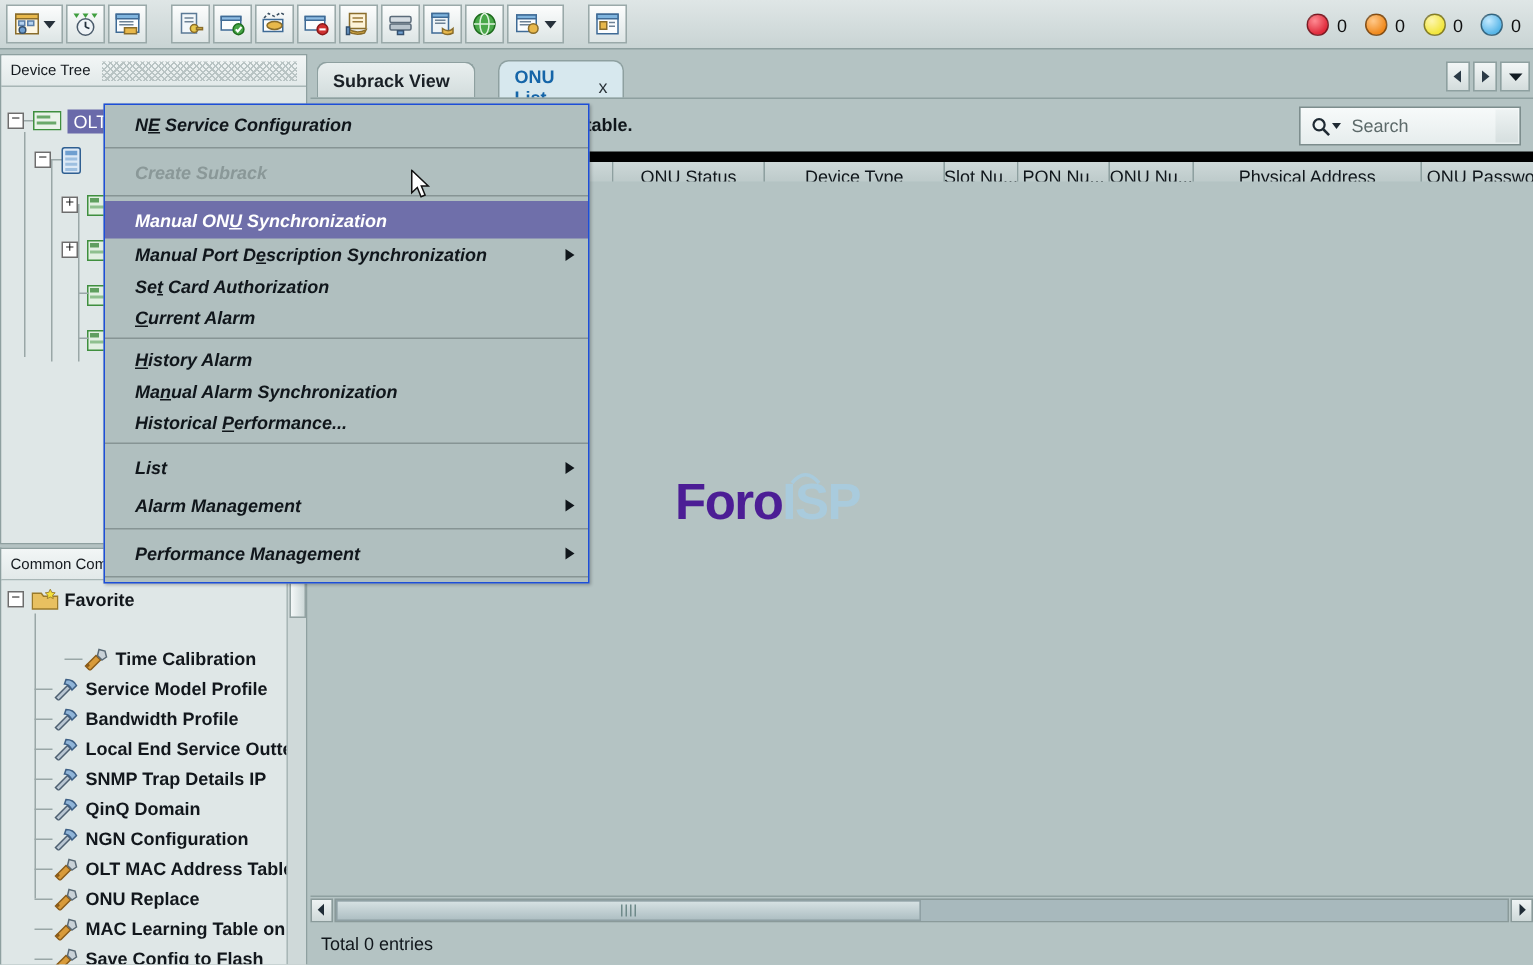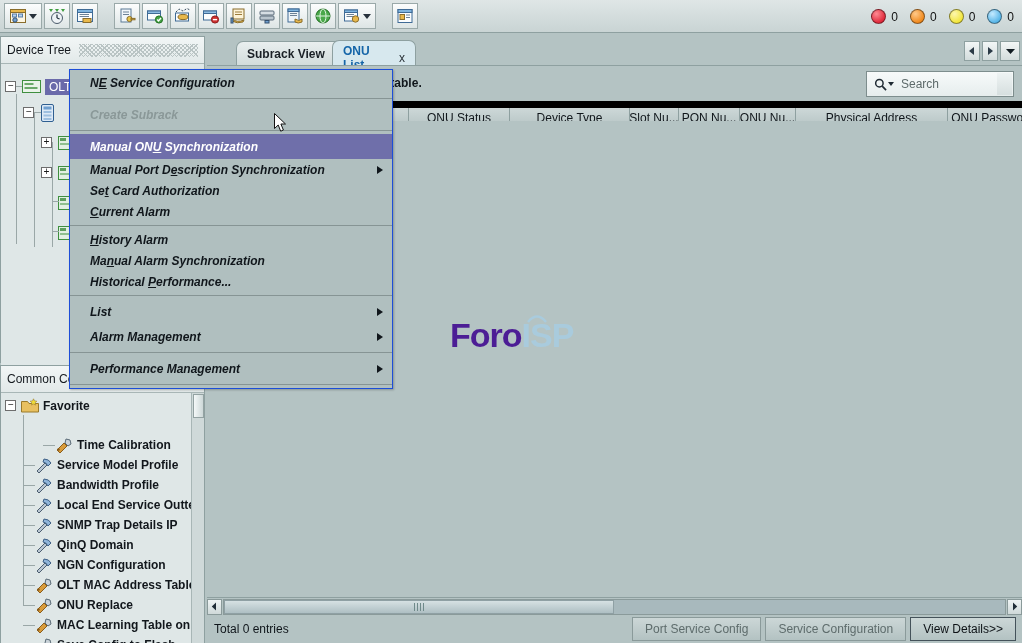--- a/index.html
+++ b/index.html
@@ -51,24 +51,24 @@
     margin-right: 5px;
   }
   .lamp-count { font-size: 12px; color: #101010; }
 
   
   #device-tree-panel {
     position: absolute; left: 0; top: 36px; width: 205px; height: 327px;
     background: #dfe7e7; border: 1px solid #8ea0a0;
   }
   .panel-title {
-    height: 27px; background: linear-gradient(#f2f6f6, #e2e9e9);
+    height: 21px; background: linear-gradient(#f2f6f6, #e2e9e9);
     border-bottom: 1px solid #a8b6b6;
     display: flex; align-items: center; padding-left: 6px;
-    font-size: 12px; color: #14191e;
+    font-size: 10px; color: #14191e;
   }
   .grip {
     flex: 1; height: 13px; margin: 0 6px 0 8px;
     background-image:
       repeating-linear-gradient(45deg, #b9c4c4 0 1px, transparent 1px 3px),
       repeating-linear-gradient(-45deg, #b9c4c4 0 1px, transparent 1px 3px);
   }
   #tree-body { position: relative; height: 304px; background: #dfe7e7; overflow: hidden; }
 
   .tnode { position: absolute; display: flex; align-items: center; height: 17px; white-space: nowrap; }
@@ -584,21 +584,21 @@
         <span class="cc-label">Save Config to Flash</span>
       </div>
 
       <div class="vscroll">
         <div class="vscroll-thumb"></div>
       </div>
     </div>
   </div>
 
   <div id="tabstrip">
-    <div class="tab inactive" style="left:4px; width:106px;margin-left:25px;">
+    <div class="tab inactive" style="left:4px; width:106px;">
       <span>Subrack View</span>
     </div>
     <div class="tab active" style="left:125px; width:84px;">
       <span>ONU List</span>
       <span class="tab-close">x</span>
     </div>
 
     <div id="tab-nav">
       <div class="navbtn">
         <svg width="8" height="10" viewBox="0 0 8 10">
@@ -671,25 +671,20 @@
       </div>
       <div class="hs-btn">
         <svg width="7" height="9" viewBox="0 0 7 9">
           <polygon points="2,0.5 2,8.5 6.2,4.5" fill="#1f2c36"></polygon>
         </svg>
       </div>
     </div>
 
     <div id="bottombar">
       <span id="total-entries">Total 0 entries</span>
-      <div id="bottom-buttons">
-        <div class="btn disabled">Port Service Config</div>
-        <div class="btn disabled">Service Configuration</div>
-        <div class="btn strong">View Details&gt;&gt;</div>
-      </div>
     </div>
   </div>
 
   <div id="context-menu">
     <div class="mi tall">
       <span>N<u>E</u> Service Configuration</span>
     </div>
     <div class="msep"></div>
     <div class="mi tall disabled">
       <span>Create Subrack</span>

